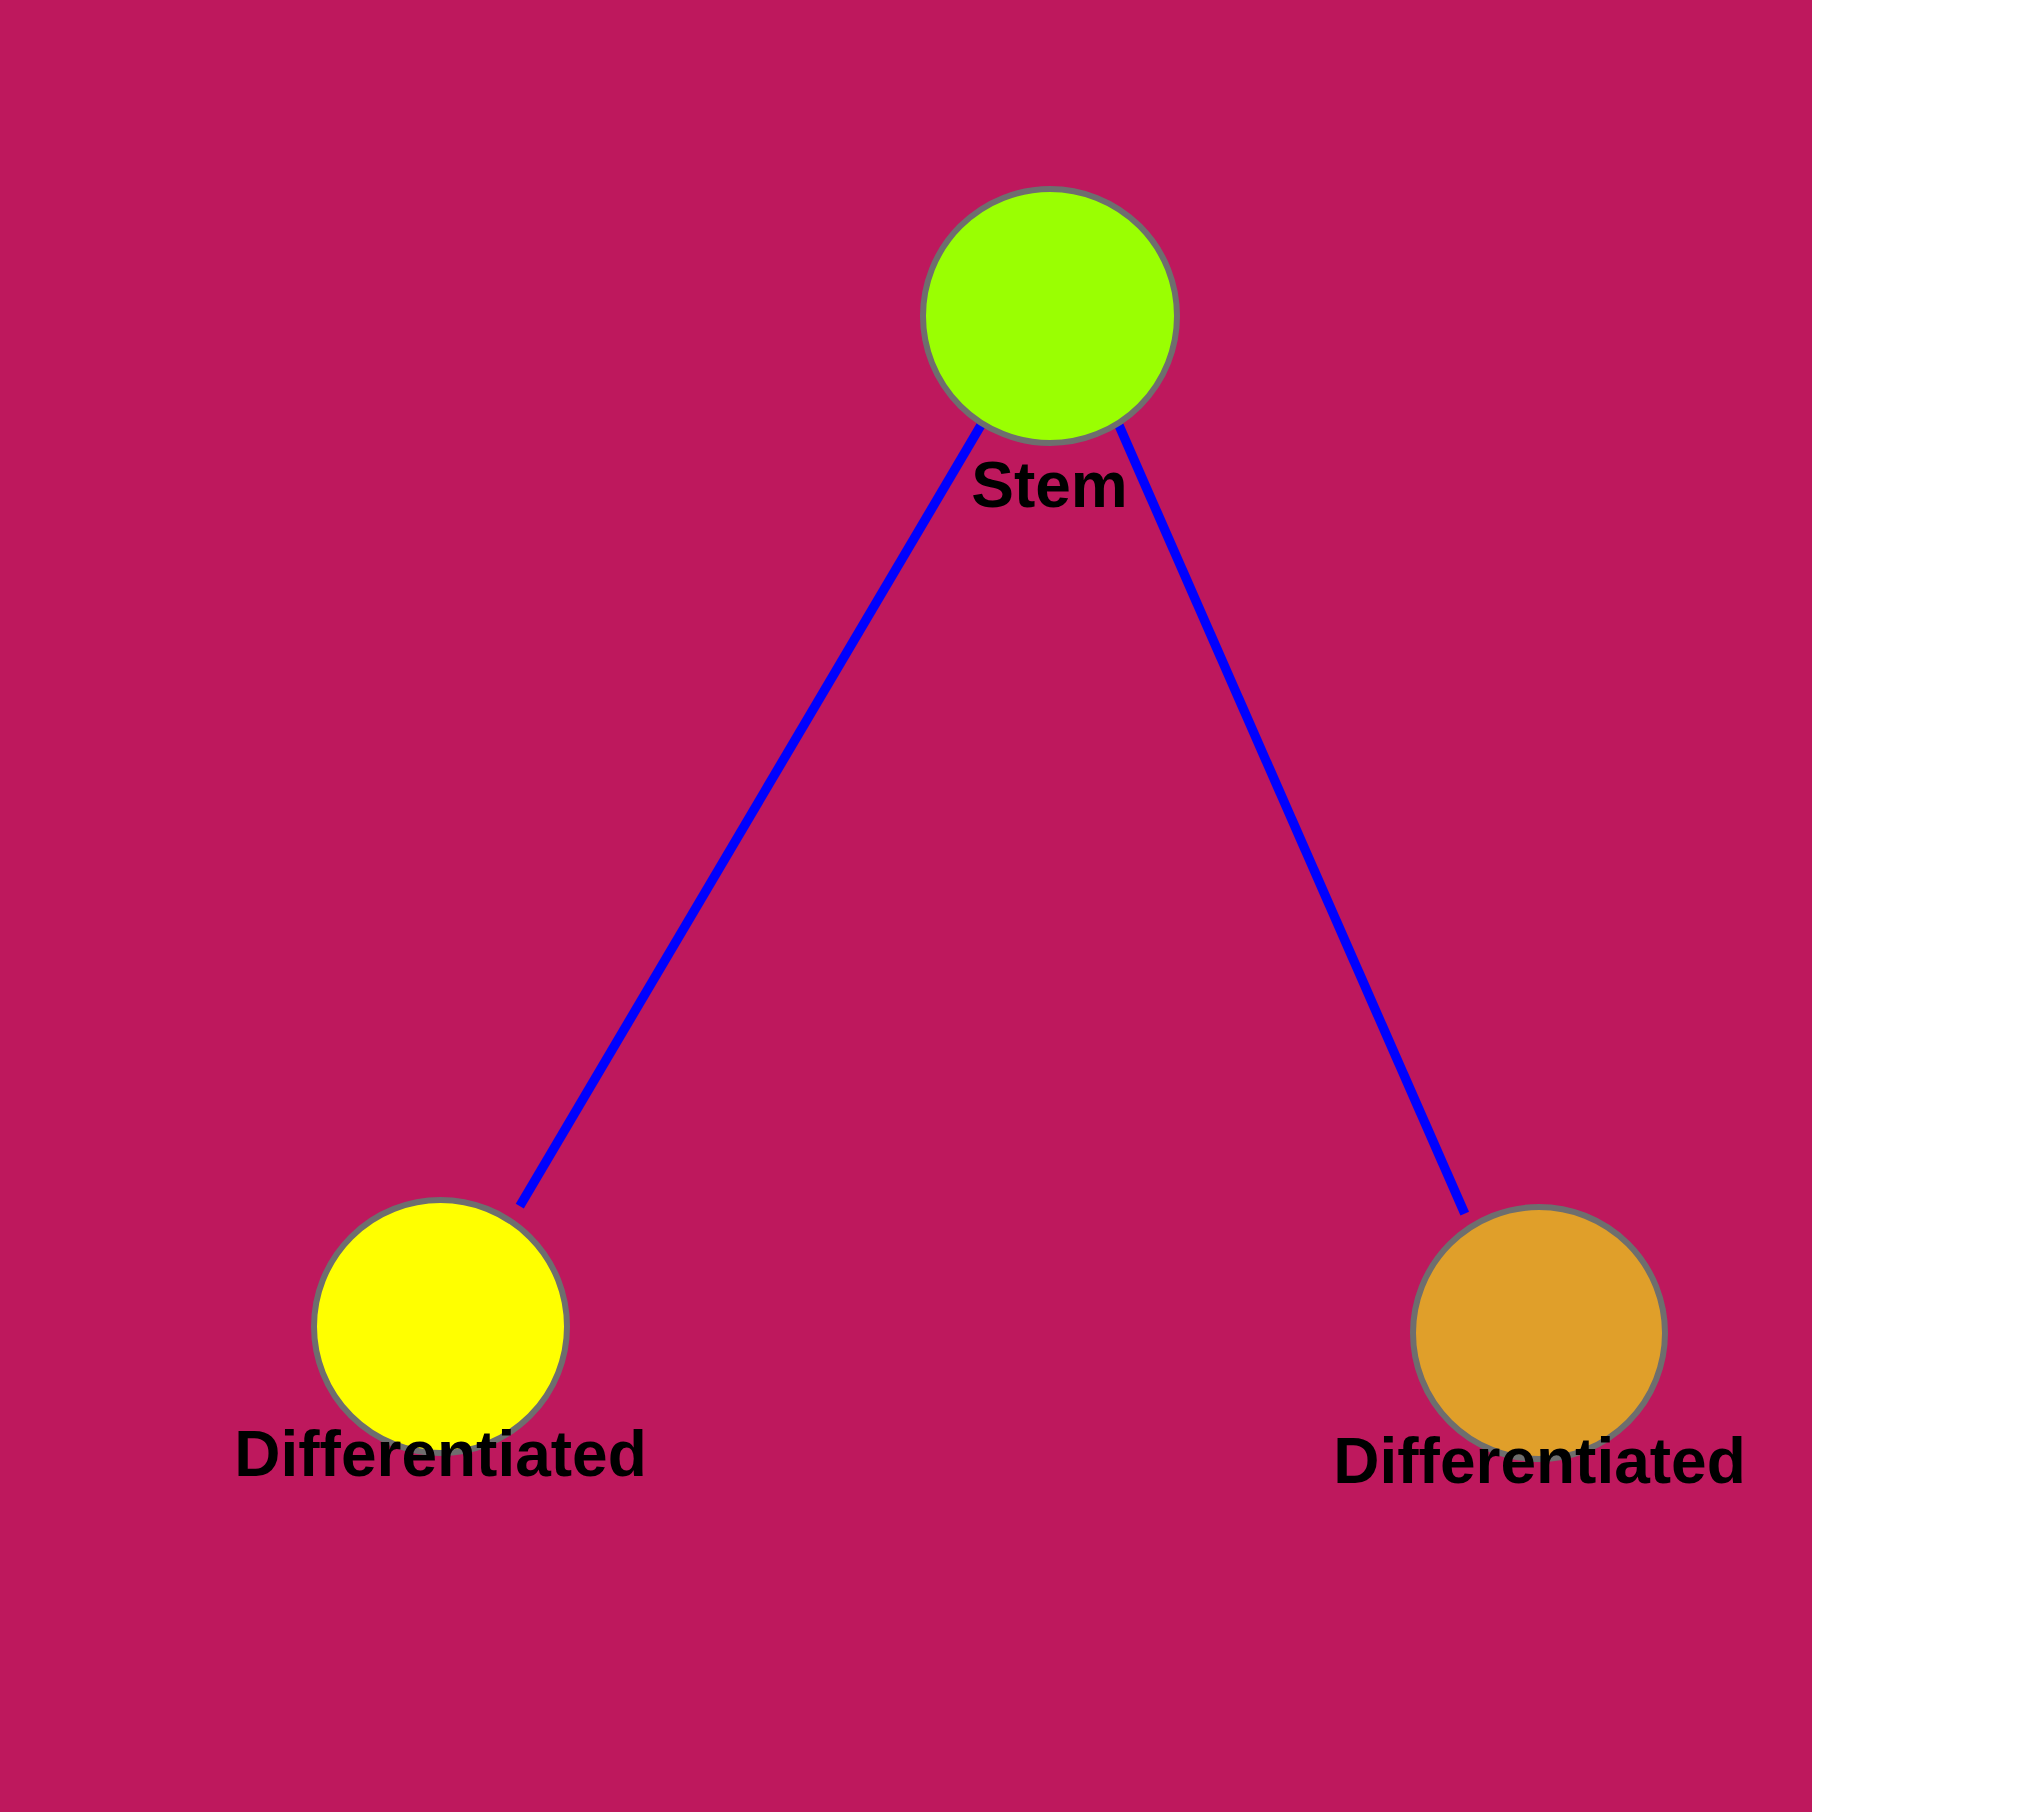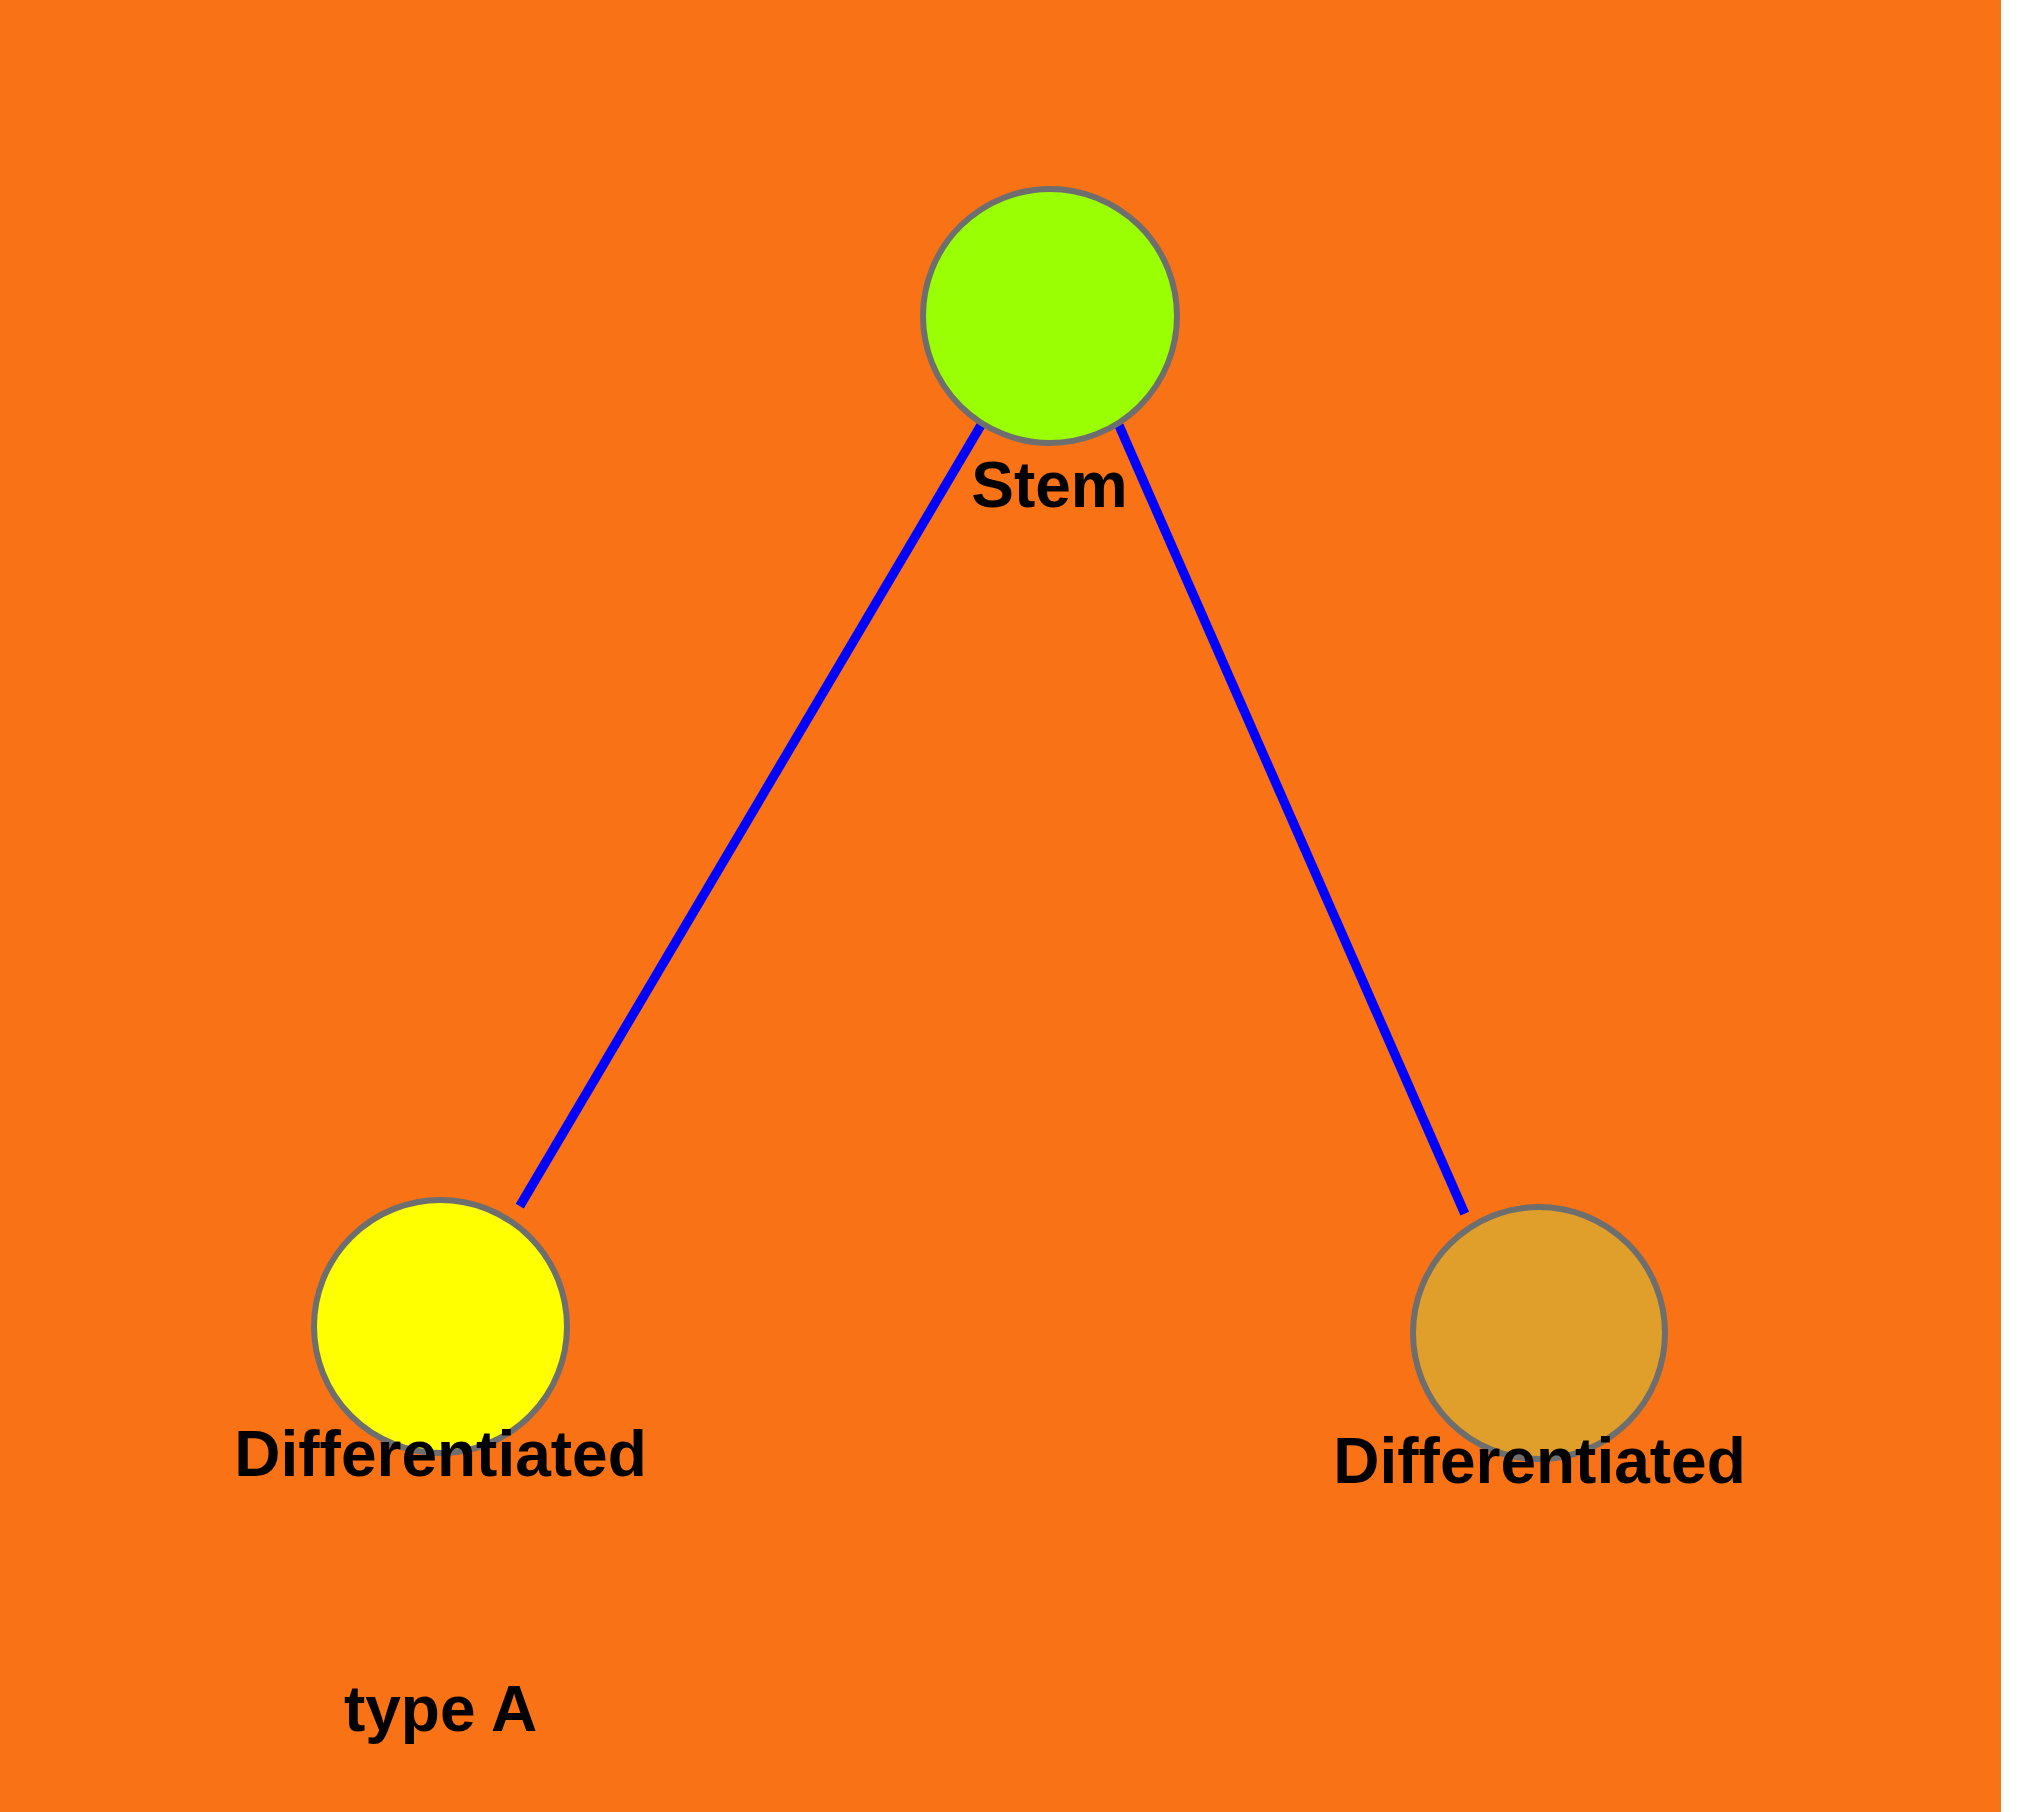--- a/index.html
+++ b/index.html
@@ -8,23 +8,23 @@
     padding: 0;
   }
   body {
     width: 2021px;
     height: 1812px;
     overflow: hidden;
     font-family: "Liberation Sans", sans-serif;
   }
   #graph-canvas {
     position: relative;
-    width: 2001px;
+    width: 1812px;
     height: 1812px;
-    background: #f97316;
+    background: #be185d;
   }
   #edge-layer {
     position: absolute;
     left: 0;
     top: 0;
     width: 2021px;
     height: 1812px;
   }
   .node {
     position: absolute;
@@ -98,21 +98,20 @@
   <div class="node" id="node-stem"></div>
   <div class="node" id="node-type-a"></div>
   <div class="node" id="node-type-b"></div>
 
   <div class="node-label" id="label-stem">
     <span class="label-line">Stem</span>
   </div>
 
   <div class="node-label" id="label-type-a">
     <span class="label-line">Differentiated</span>
-    <span class="label-line">type A</span>
   </div>
 
   <div class="node-label" id="label-type-b">
     <span class="label-line">Differentiated</span>
   </div>
 
 </div>
 
 
 </body></html>

